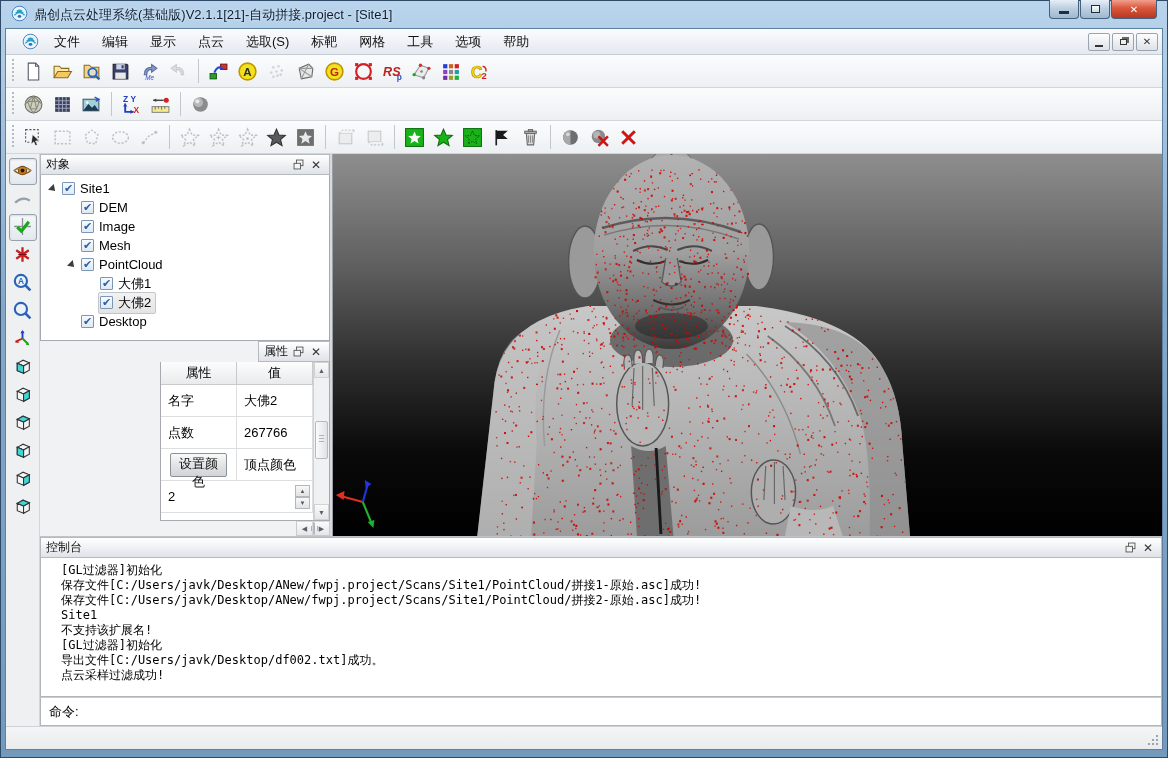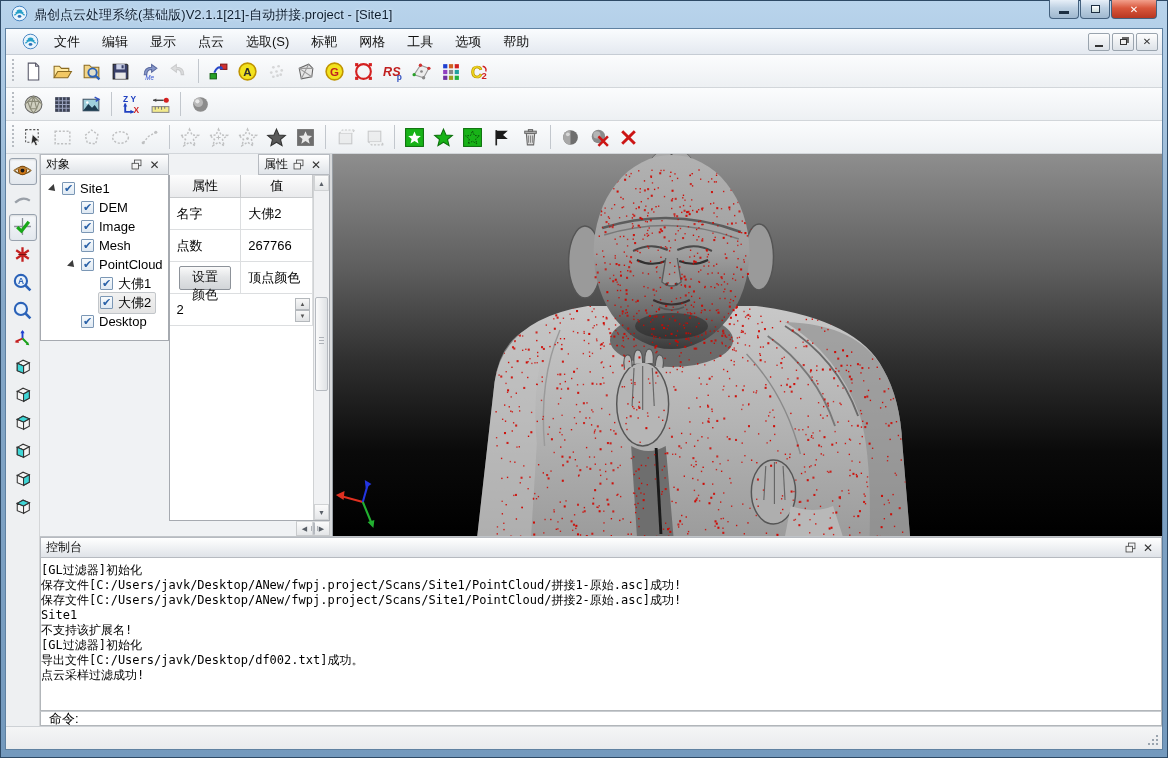--- a/index.html
+++ b/index.html
@@ -30,21 +30,21 @@
   .tbtn.dis{filter:grayscale(1) opacity(.42);}
   .tsep{width:1px;height:24px;background:#c2c7cd;margin:0 5px;}
   
   .center{flex:1;display:flex;min-height:0;}
   .leftstrip{width:34px;background:#eef0f2;border-right:1px solid #d4d6d8;display:flex;flex-direction:column;align-items:center;padding-top:4px;gap:1px;}
   .lbtn{width:28px;height:27px;border:1px solid transparent;background:transparent;display:flex;align-items:center;justify-content:center;padding:0;border-radius:3px;}
   .lbtn.pressed{border:1px solid #98a2ae;background:linear-gradient(#f6f8fa,#e3e8ee);box-shadow:inset 0 1px 2px rgba(0,0,0,.12);}
   .rightstack{flex:1;display:flex;flex-direction:column;min-width:0;}
   .toprow{height:382px;display:flex;min-height:382px;}
   
-  .panelcol{width:292px;display:flex;border-right:2px solid #d8dadc;}
+  .panelcol{width:292px;display:flex;flex-direction:column;border-right:2px solid #d8dadc;}
   .panel{display:flex;flex-direction:column;min-height:0;}
   .panel-title{height:21px;background:linear-gradient(#ffffff,#dfe3e8);border:1px solid #b6bac0;display:flex;align-items:center;padding:0 5px;font-size:12px;color:#111;flex:none;}
   .panel-title .pt-label{flex:1;}
   .ptbtn{width:16px;height:15px;display:flex;align-items:center;justify-content:center;color:#333;margin-left:2px;}
   .panel-objects{height:187px;}
   .panel-props{flex:1;align-items:flex-end;}
   .tree{flex:1;border:1px solid #a6aab0;border-top:none;background:#fff;overflow:hidden;padding-top:4px;font-size:13px;}
   .trow{height:19px;display:flex;align-items:center;}
   .trow .lblwrap{display:flex;align-items:center;gap:5px;padding:1px 4px 1px 1px;border:1px solid transparent;border-radius:2px;}
   .trow.sel .lblwrap{background:linear-gradient(#f2f2f2,#e4e4e4);border-color:#c2c6ca;}
@@ -70,22 +70,22 @@
   .hsarrow{width:16px;display:flex;align-items:center;justify-content:center;font-size:7px;color:#5a6068;background:linear-gradient(#fbfbfb,#e4e6e8);border-right:1px solid #d4d6d8;}
   .hsarrow.r{border-left:1px solid #d4d6d8;border-right:none;}
   .htrack{flex:1;position:relative;}
   .hthumb{position:absolute;top:0px;bottom:0px;left:14%;width:38%;border:1px solid #b6bac0;border-radius:2px;background:linear-gradient(#fbfbfb,#dfe2e5);}
   .hthumb::after{content:"";position:absolute;top:3px;bottom:3px;left:46%;border-left:1px solid #aeb2b8;box-shadow:3px 0 0 #aeb2b8,-3px 0 0 #aeb2b8;}
   
   .viewport{flex:1;position:relative;border-left:1px solid #9aa0a6;background:#000;min-width:0;}
   .viewport svg{position:absolute;inset:0;width:100%;height:100%;}
   
   .consolepanel{flex:1;display:flex;flex-direction:column;min-height:0;border-top:1px solid #c0c4c8;}
-  .console-log{flex:1;background:#fff;border:1px solid #b2b6ba;border-top:none;overflow:hidden;padding:5px 0;font-family:"DejaVu Sans Mono","Liberation Mono",monospace;font-size:12px;line-height:15px;color:#000;}
-  .cmdrow{height:15px;background:#fff;border:1px solid #b2b6ba;border-top:1px solid #c8ccd0;display:flex;align-items:center;padding:0 8px;font-size:13px;}
+  .console-log{flex:1;background:#fff;border:1px solid #b2b6ba;border-top:none;overflow:hidden;padding:5px 20px;font-family:"DejaVu Sans Mono","Liberation Mono",monospace;font-size:12px;line-height:15px;color:#000;}
+  .cmdrow{height:29px;background:#fff;border:1px solid #b2b6ba;border-top:1px solid #c8ccd0;display:flex;align-items:center;padding:0 8px;font-size:13px;}
   .cmdrow input{flex:1;border:none;outline:none;font:inherit;background:transparent;margin-left:6px;}
   
   .statusbar{height:23px;background:linear-gradient(#f4f5f6,#e9ebed);border-top:1px solid #cdd1d5;position:relative;flex:none;}
   .sgrip{position:absolute;right:2px;bottom:2px;}
 </style>
 </head>
 <body>
 
 <div class="frame">
   <div class="titlebar">

